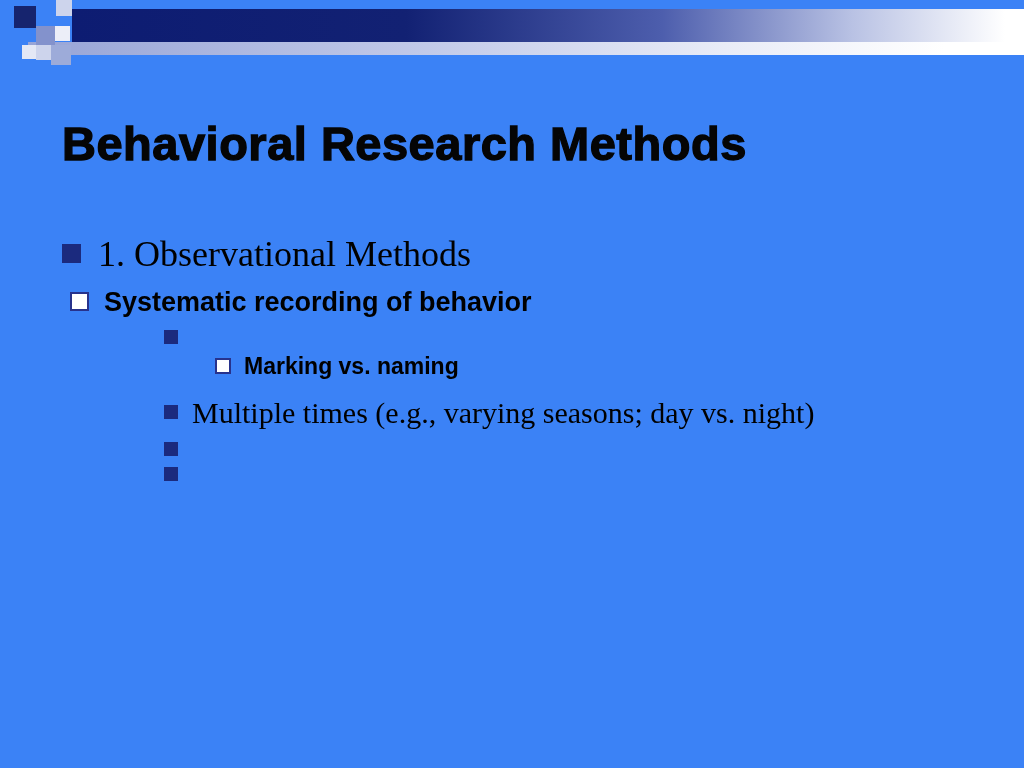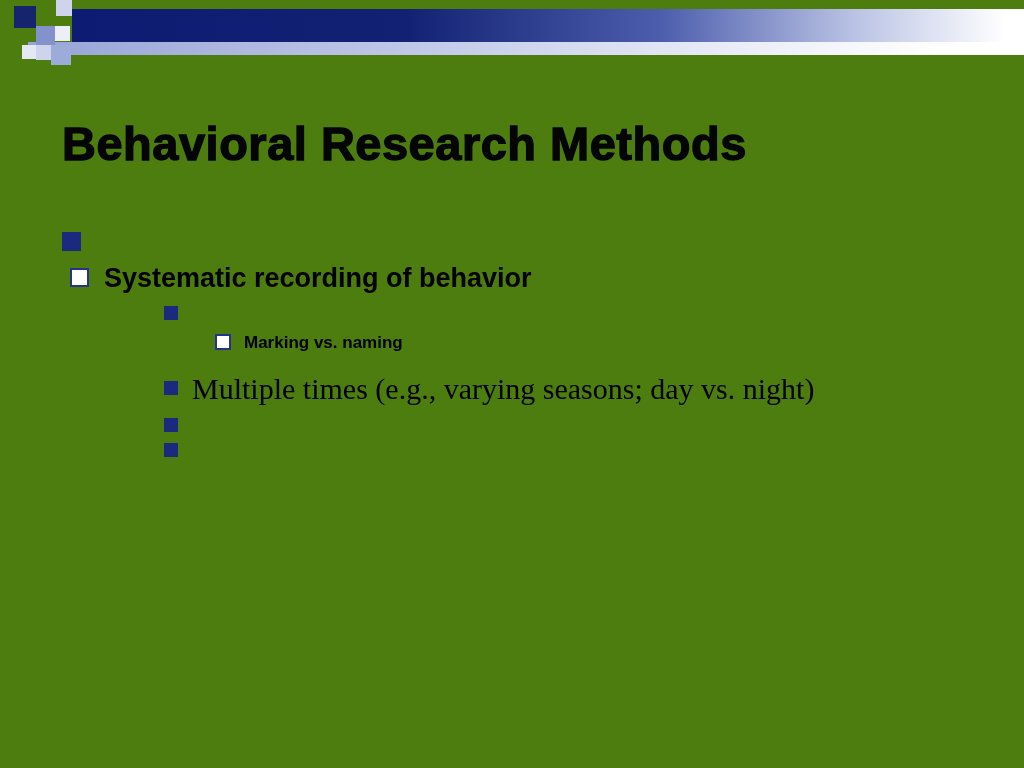--- a/index.html
+++ b/index.html
@@ -4,21 +4,21 @@
 <style>
   html, body { margin: 0; padding: 0; }
   body {
     width: 1024px; height: 768px;
     background: #ffffff;
     font-family: "Liberation Sans", sans-serif;
   }
   .slide {
     position: relative;
     width: 1024px; height: 768px;
-    background: #4d7c0f;
+    background: #3b82f6;
     overflow: hidden;
   }
 
   
   .band-main {
     position: absolute; top: 9px; left: 72px; right: 0; height: 33px;
     background: linear-gradient(to right,
       #0d1c72 0%, #122173 35%, #4d5ead 62%, #b9c2e4 82%, #ffffff 98%);
   }
   .band-sub {
@@ -69,21 +69,21 @@
   .t-sans-bold {
     font-family: "Liberation Sans", sans-serif; font-weight: bold;
     font-size: 27px; line-height: 34px; color: #000000;
   }
   .t-serif-md {
     font-family: "Liberation Serif", serif;
     font-size: 30px; line-height: 38px; color: #000000;
   }
   .t-sans-bold-sm {
     font-family: "Liberation Sans", sans-serif; font-weight: bold;
-    font-size: 17px; line-height: 29px; color: #000000;
+    font-size: 23px; line-height: 29px; color: #000000;
   }
 </style>
 </head>
 <body>
 
 <div class="slide">
 
   <div class="band-main"></div>
   <div class="band-sub"></div>
   <div class="sq sq-a"></div>
@@ -93,20 +93,21 @@
   <div class="sq sq-e"></div>
   <div class="sq sq-f"></div>
   <div class="sq sq-g"></div>
 
   <div class="title">Behavioral Research Methods</div>
 
   <div class="bullets">
 
     <div class="row row-l1">
       <span class="blt blt-l1"></span>
+      <span class="t-serif-lg">1. Observational Methods</span>
     </div>
 
     <div class="row row-l2">
       <span class="blt blt-l2"></span>
       <span class="t-sans-bold">Systematic recording of behavior</span>
     </div>
 
     <div class="row row-l3">
       <span class="blt blt-l3"></span>
     </div>

